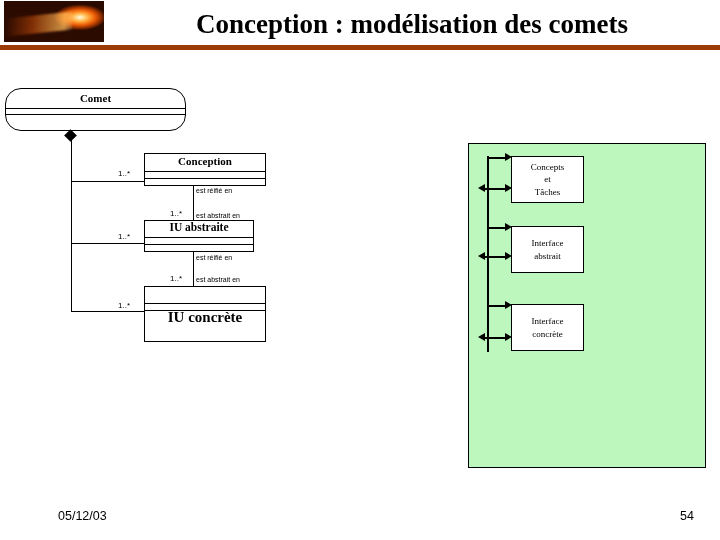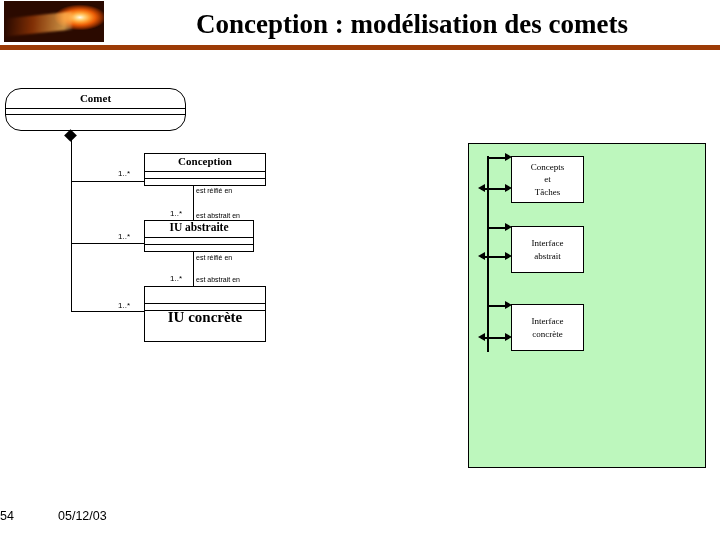--- a/index.html
+++ b/index.html
@@ -166,21 +166,21 @@
   #footer { position: absolute; left: 0; top: 488px; width: 720px; height: 30px; margin-top: 21px; }
   .footer-text {
     position: absolute;
     font-family: "Liberation Sans", sans-serif;
     font-size: 12.5px;
     color: #000000;
     white-space: nowrap;
   }
   #footer-date  { left: 58px;  top: 0; }
   #footer-center{ left: 0; top: 0; width: 720px; text-align: center; }
-  #footer-page  { left: 0; top: 0; width: 694px; text-align: left; }
+  #footer-page  { left: 0; top: 0; width: 694px; text-align: right; }
 </style>
 </head>
 <body>
 
 <div id="header">
   <div id="comet-logo"></div>
   <div id="slide-title">Conception : modélisation des comets</div>
   <div id="header-rule"></div>
 </div>
 

